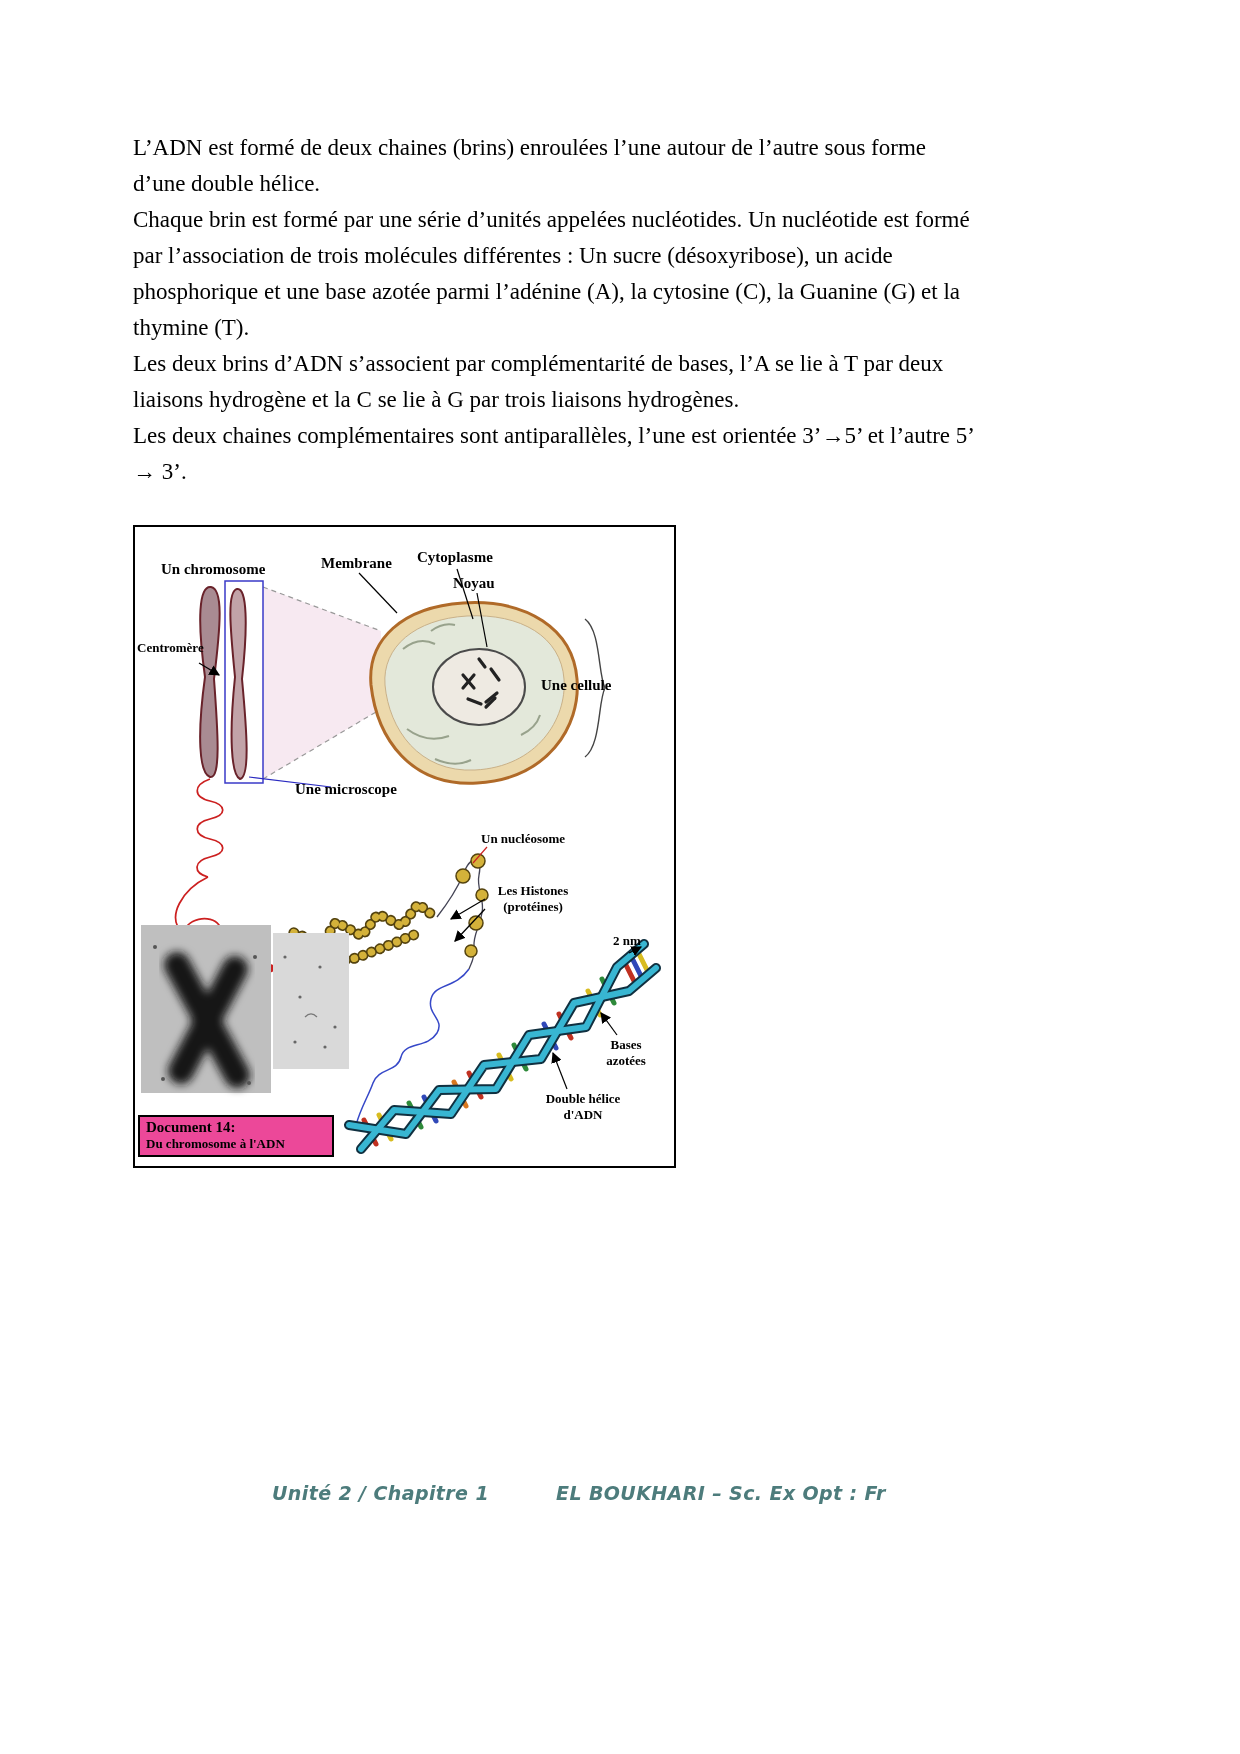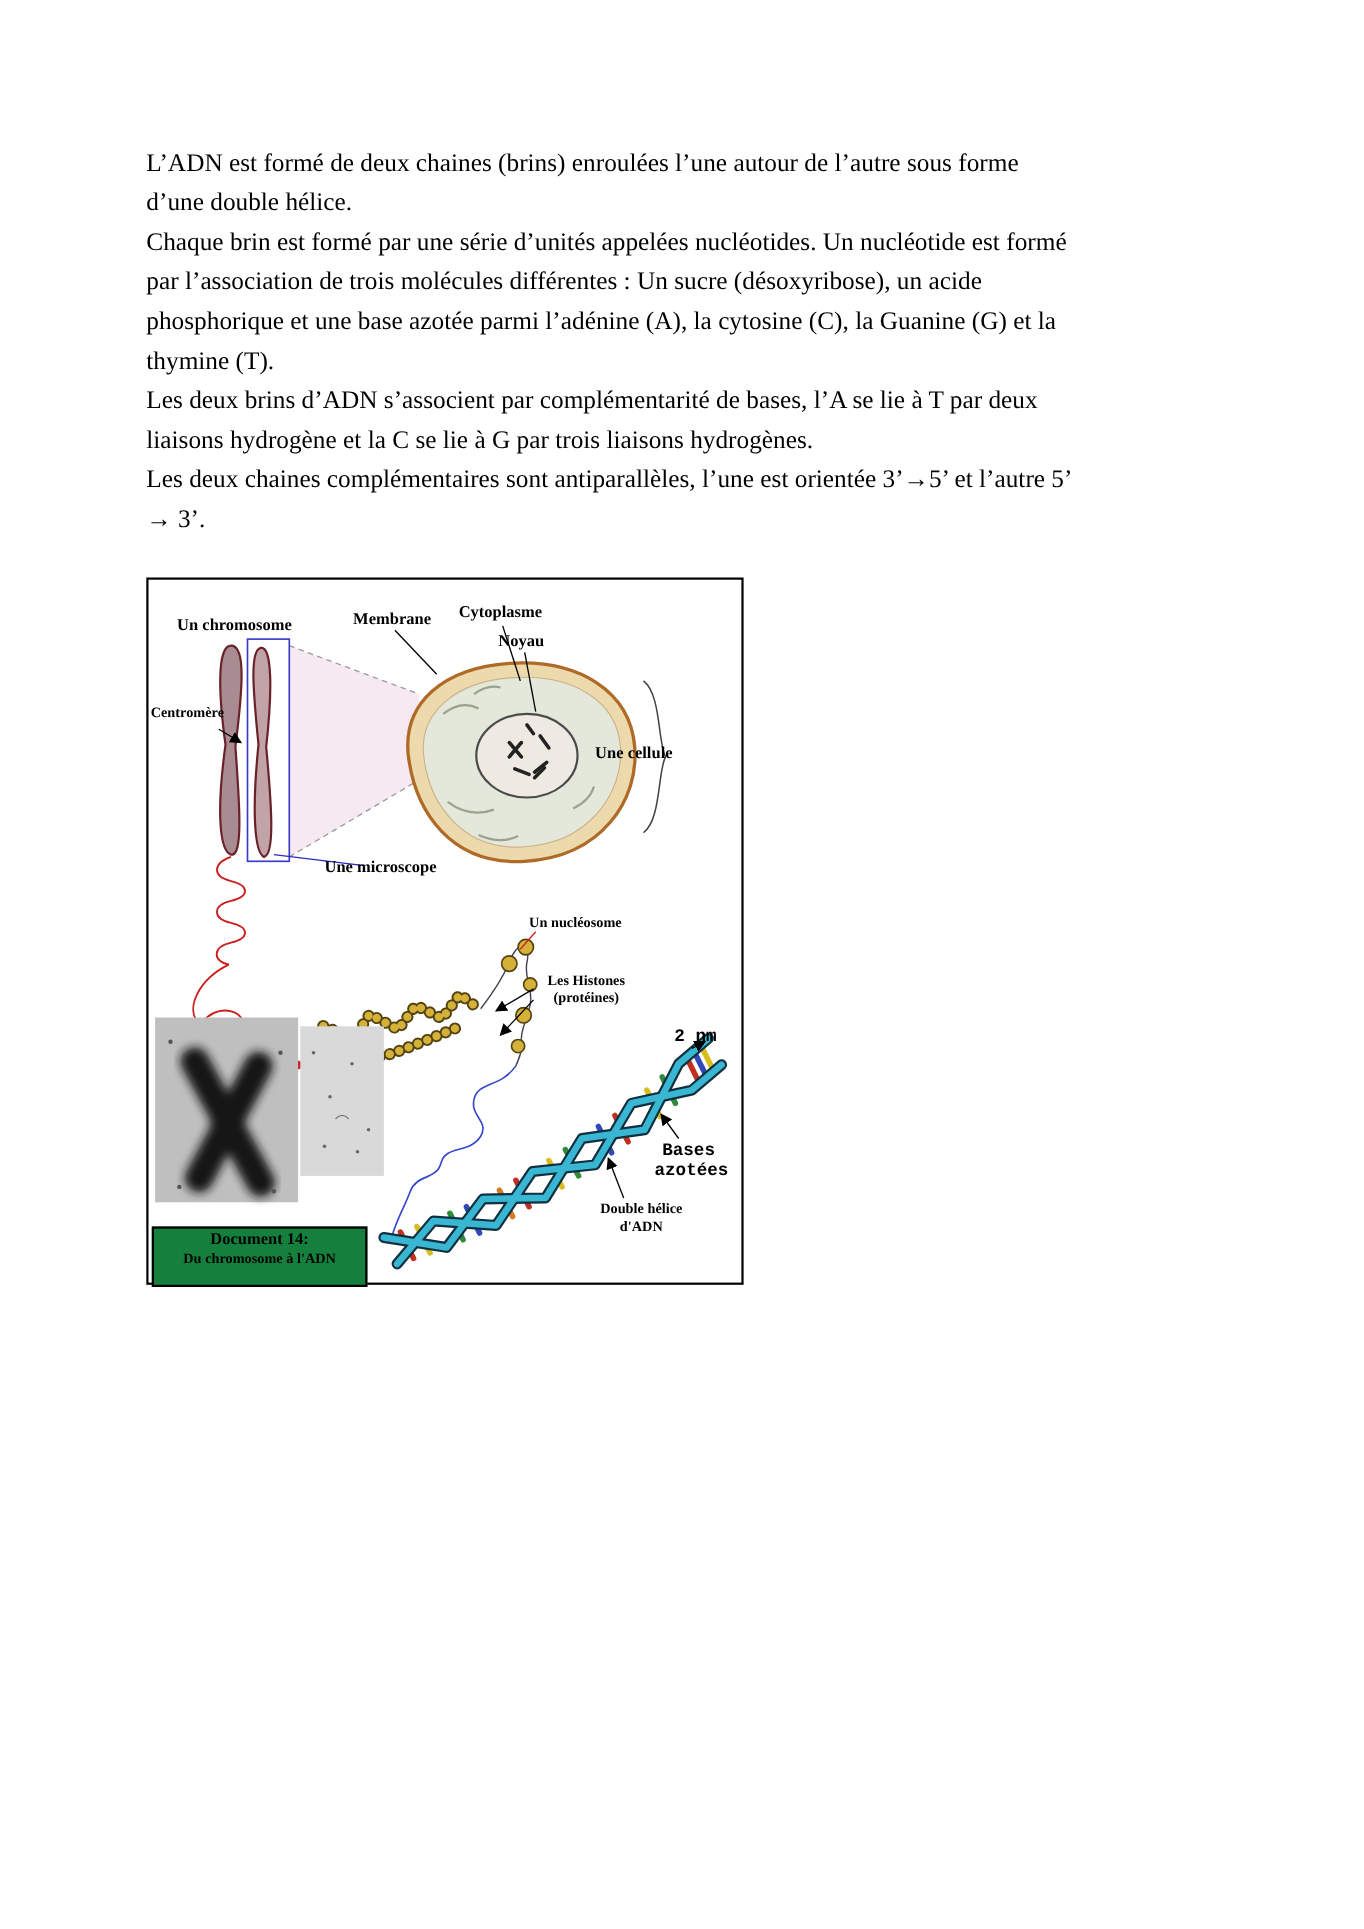--- a/index.html
+++ b/index.html
@@ -8,24 +8,24 @@
   .intro{position:absolute;left:133px;top:130px;width:842px;
          font-size:23px;line-height:36px;}
   .intro p{margin:0;}
   .side-note{position:absolute;left:690px;top:514px;width:294px;
          font-size:23px;line-height:34px;}
   .figure{position:absolute;left:133px;top:525px;width:539px;height:639px;
          border:2px solid #000;background:#fff;}
   .figure svg{position:absolute;left:0;top:0;}
   .fig-label{position:absolute;font-weight:bold;white-space:nowrap;
          font-family:"Liberation Serif",serif;color:#000;}
-  .s15{font-size:15px;} .s13{font-size:13px;} .s12{font-size:16px;font-family:Liberation Mono, monospace;}
+  .s15{font-size:15px;} .s13{font-size:13px;} .s12{font-size:13px;}
   .ctr{text-align:center;}
   .caption-box{position:absolute;left:3px;top:588px;width:180px;
-         border:2px solid #000;background:#15803d;padding:2px 6px 16px 6px;text-align:center;}
+         border:2px solid #000;background:#ec4899;padding:2px 6px 3px 6px;}
   .caption-box .t{font-size:15px;font-weight:bold;}
   .caption-box .s{font-size:13px;font-weight:bold;}
   .footer{position:absolute;top:1482px;left:0;width:1240px;height:30px;
          font-family:"DejaVu Sans",sans-serif;font-style:italic;font-weight:bold;
          font-size:19px;color:#4d7c7c;letter-spacing:.4px;}
   .footer .fl{position:absolute;left:272px;}
   .footer .fr{position:absolute;left:556px;}
 </style>
 </head>
 <body>
@@ -194,14 +194,18 @@
       <div>Double hélice</div>
       <div>d'ADN</div>
     </div>
 
     <div class="caption-box">
       <div class="t">Document 14:</div>
       <div class="s">Du chromosome à l'ADN</div>
     </div>
   </div>
 
+  <div class="footer">
+    <span class="fl">Unité 2 / Chapitre 1</span>
+    <span class="fr">EL BOUKHARI – Sc. Ex Opt : Fr</span>
+  </div>
 
 </div>
 
 </body></html>

